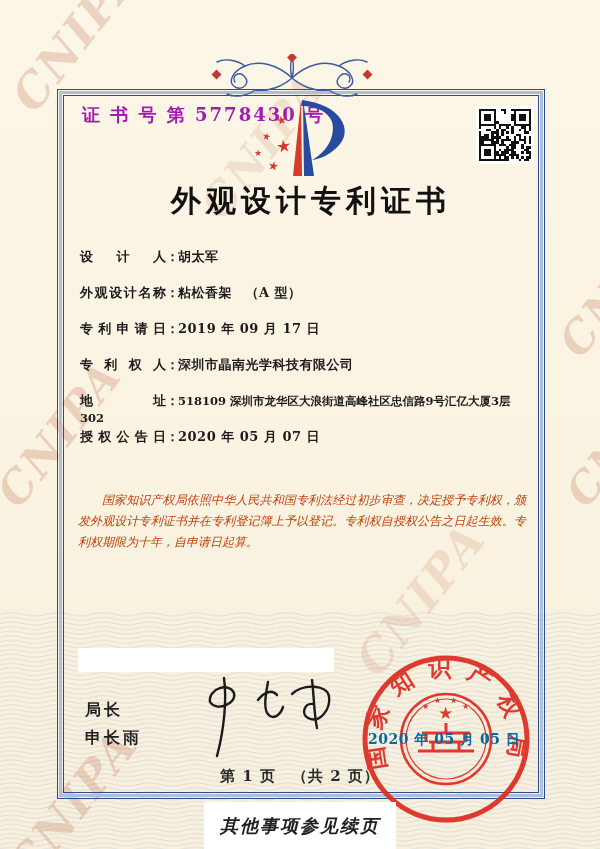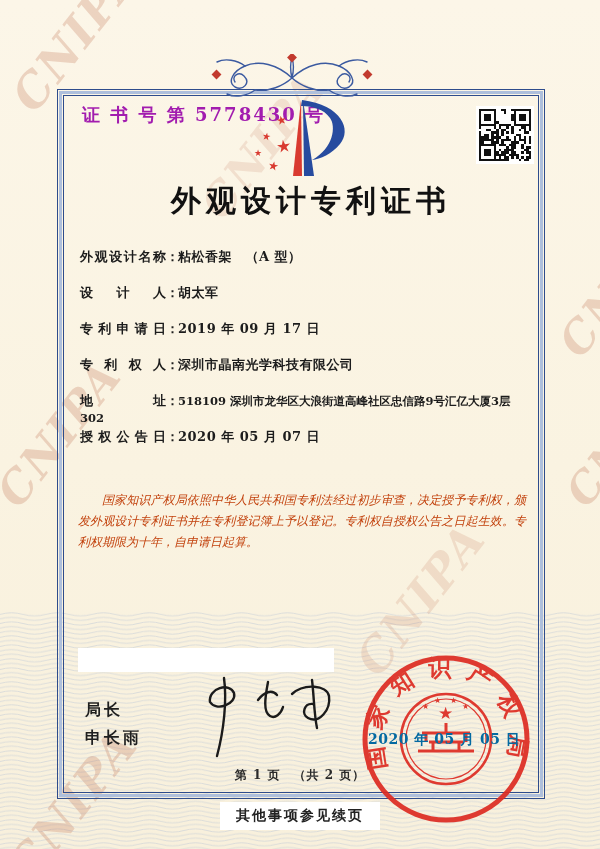--- a/index.html
+++ b/index.html
@@ -61,26 +61,26 @@
   .white-band{position:absolute;left:78px;top:648px;width:256px;height:24px;background:#ffffff;z-index:3;}
   .signer{position:absolute;left:85px;top:696px;z-index:4;font-size:16px;font-weight:600;letter-spacing:3px;line-height:28px;}
   #signature{position:absolute;left:180px;top:672px;z-index:4;}
   #seal{position:absolute;left:360px;top:653px;z-index:4;}
   .seal-date{
     position:absolute;left:368px;top:731px;width:160px;z-index:5;
     text-align:left;font-size:14px;font-weight:bold;color:#0369a1;letter-spacing:0.5px;
   }
   .page-num{
     position:absolute;left:0;top:767px;width:600px;z-index:4;
-    text-align:center;font-size:12px;font-weight:600;letter-spacing:1px;color:#2a2a2a;
+    text-align:center;font-size:15px;font-weight:600;letter-spacing:1px;color:#2a2a2a;
   }
   .note-wrap{position:absolute;left:0;top:802px;width:600px;text-align:center;z-index:4;}
   .note{
-    display:inline-block;background:#ffffff;padding:5px 16px;
-    font-size:14px;font-weight:600;letter-spacing:2px;color:#222;
+    display:inline-block;background:#ffffff;padding:12px 16px;
+    font-size:18px;font-style:italic;font-weight:600;letter-spacing:2px;color:#222;
   }
 </style>
 </head>
 <body>
 
 <svg id="guilloche" width="600" height="237">
   <defs>
     <pattern id="wavep" width="46" height="4.6" patternUnits="userSpaceOnUse">
       <path d="M0 2.3 Q11.5 -0.8 23 2.3 T46 2.3" fill="none" stroke="#b4c2d6" stroke-width="0.8"></path>
     </pattern>
@@ -133,24 +133,24 @@
 </svg>
 
 <svg id="qr" width="52" height="52" viewBox="0 0 21 21" shape-rendering="crispEdges">
     <path d="M0 0h1v1h-1z M0 1h1v1h-1z M0 2h1v1h-1z M0 3h1v1h-1z M0 4h1v1h-1z M0 5h1v1h-1z M0 6h1v1h-1z M1 0h1v1h-1z M1 6h1v1h-1z M2 0h1v1h-1z M2 2h1v1h-1z M2 3h1v1h-1z M2 4h1v1h-1z M2 6h1v1h-1z M3 0h1v1h-1z M3 2h1v1h-1z M3 3h1v1h-1z M3 4h1v1h-1z M3 6h1v1h-1z M4 0h1v1h-1z M4 2h1v1h-1z M4 3h1v1h-1z M4 4h1v1h-1z M4 6h1v1h-1z M5 0h1v1h-1z M5 6h1v1h-1z M6 0h1v1h-1z M6 1h1v1h-1z M6 2h1v1h-1z M6 3h1v1h-1z M6 4h1v1h-1z M6 5h1v1h-1z M6 6h1v1h-1z M14 0h1v1h-1z M14 1h1v1h-1z M14 2h1v1h-1z M14 3h1v1h-1z M14 4h1v1h-1z M14 5h1v1h-1z M14 6h1v1h-1z M15 0h1v1h-1z M15 6h1v1h-1z M16 0h1v1h-1z M16 2h1v1h-1z M16 3h1v1h-1z M16 4h1v1h-1z M16 6h1v1h-1z M17 0h1v1h-1z M17 2h1v1h-1z M17 3h1v1h-1z M17 4h1v1h-1z M17 6h1v1h-1z M18 0h1v1h-1z M18 2h1v1h-1z M18 3h1v1h-1z M18 4h1v1h-1z M18 6h1v1h-1z M19 0h1v1h-1z M19 6h1v1h-1z M20 0h1v1h-1z M20 1h1v1h-1z M20 2h1v1h-1z M20 3h1v1h-1z M20 4h1v1h-1z M20 5h1v1h-1z M20 6h1v1h-1z M0 14h1v1h-1z M0 15h1v1h-1z M0 16h1v1h-1z M0 17h1v1h-1z M0 18h1v1h-1z M0 19h1v1h-1z M0 20h1v1h-1z M1 14h1v1h-1z M1 20h1v1h-1z M2 14h1v1h-1z M2 16h1v1h-1z M2 17h1v1h-1z M2 18h1v1h-1z M2 20h1v1h-1z M3 14h1v1h-1z M3 16h1v1h-1z M3 17h1v1h-1z M3 18h1v1h-1z M3 20h1v1h-1z M4 14h1v1h-1z M4 16h1v1h-1z M4 17h1v1h-1z M4 18h1v1h-1z M4 20h1v1h-1z M5 14h1v1h-1z M5 20h1v1h-1z M6 14h1v1h-1z M6 15h1v1h-1z M6 16h1v1h-1z M6 17h1v1h-1z M6 18h1v1h-1z M6 19h1v1h-1z M6 20h1v1h-1z M0 7h1v1h-1z M0 9h1v1h-1z M0 10h1v1h-1z M0 11h1v1h-1z M0 12h1v1h-1z M0 13h1v1h-1z M1 11h1v1h-1z M1 12h1v1h-1z M1 13h1v1h-1z M2 10h1v1h-1z M2 11h1v1h-1z M2 12h1v1h-1z M3 8h1v1h-1z M3 10h1v1h-1z M3 11h1v1h-1z M3 12h1v1h-1z M4 8h1v1h-1z M4 12h1v1h-1z M5 9h1v1h-1z M5 10h1v1h-1z M5 11h1v1h-1z M5 12h1v1h-1z M5 13h1v1h-1z M6 7h1v1h-1z M6 9h1v1h-1z M6 11h1v1h-1z M6 13h1v1h-1z M7 5h1v1h-1z M7 8h1v1h-1z M7 9h1v1h-1z M7 10h1v1h-1z M7 11h1v1h-1z M7 12h1v1h-1z M7 13h1v1h-1z M7 17h1v1h-1z M7 18h1v1h-1z M7 20h1v1h-1z M8 6h1v1h-1z M8 7h1v1h-1z M8 11h1v1h-1z M8 14h1v1h-1z M8 16h1v1h-1z M8 18h1v1h-1z M8 19h1v1h-1z M8 20h1v1h-1z M9 0h1v1h-1z M9 6h1v1h-1z M9 8h1v1h-1z M9 9h1v1h-1z M9 10h1v1h-1z M9 12h1v1h-1z M9 13h1v1h-1z M9 14h1v1h-1z M9 17h1v1h-1z M9 18h1v1h-1z M9 20h1v1h-1z M10 0h1v1h-1z M10 1h1v1h-1z M10 6h1v1h-1z M10 8h1v1h-1z M10 12h1v1h-1z M10 14h1v1h-1z M10 16h1v1h-1z M10 17h1v1h-1z M10 18h1v1h-1z M10 19h1v1h-1z M10 20h1v1h-1z M11 6h1v1h-1z M11 7h1v1h-1z M11 9h1v1h-1z M11 11h1v1h-1z M11 12h1v1h-1z M11 15h1v1h-1z M11 16h1v1h-1z M11 17h1v1h-1z M11 19h1v1h-1z M11 20h1v1h-1z M12 6h1v1h-1z M12 12h1v1h-1z M12 14h1v1h-1z M12 16h1v1h-1z M12 18h1v1h-1z M13 0h1v1h-1z M13 2h1v1h-1z M13 3h1v1h-1z M13 4h1v1h-1z M13 7h1v1h-1z M13 8h1v1h-1z M13 9h1v1h-1z M13 13h1v1h-1z M13 14h1v1h-1z M13 15h1v1h-1z M13 16h1v1h-1z M13 17h1v1h-1z M13 18h1v1h-1z M13 19h1v1h-1z M14 11h1v1h-1z M14 12h1v1h-1z M14 13h1v1h-1z M14 14h1v1h-1z M14 15h1v1h-1z M14 17h1v1h-1z M14 18h1v1h-1z M15 10h1v1h-1z M15 13h1v1h-1z M15 18h1v1h-1z M15 19h1v1h-1z M16 8h1v1h-1z M16 10h1v1h-1z M16 11h1v1h-1z M16 12h1v1h-1z M16 20h1v1h-1z M17 7h1v1h-1z M17 12h1v1h-1z M17 14h1v1h-1z M17 15h1v1h-1z M17 17h1v1h-1z M17 19h1v1h-1z M18 7h1v1h-1z M18 8h1v1h-1z M18 9h1v1h-1z M18 11h1v1h-1z M18 12h1v1h-1z M18 13h1v1h-1z M18 16h1v1h-1z M18 20h1v1h-1z M19 9h1v1h-1z M19 15h1v1h-1z M19 16h1v1h-1z M19 17h1v1h-1z M19 19h1v1h-1z M19 20h1v1h-1z M20 7h1v1h-1z M20 8h1v1h-1z M20 11h1v1h-1z M20 12h1v1h-1z M20 13h1v1h-1z M20 15h1v1h-1z M20 17h1v1h-1z M20 18h1v1h-1z M20 19h1v1h-1z" fill="#111"></path>
   </svg>
 
 <div class="title">外观设计专利证书</div>
 
 <div class="fields">
   <div class="frow">
+    <span class="flabel">设计人</span><span class="fcolon">：</span><span class="fvalue">胡太军</span>
+  </div>
+  <div class="frow">
     <span class="flabel">外观设计名称</span><span class="fcolon">：</span><span class="fvalue">粘松香架　（A 型）</span>
-  </div>
-  <div class="frow">
-    <span class="flabel">设计人</span><span class="fcolon">：</span><span class="fvalue">胡太军</span>
   </div>
   <div class="frow">
     <span class="flabel">专利申请日</span><span class="fcolon">：</span><span class="fvalue">2019 年 09 月 17 日</span>
   </div>
   <div class="frow">
     <span class="flabel">专利权人</span><span class="fcolon">：</span><span class="fvalue">深圳市晶南光学科技有限公司</span>
   </div>
   <div class="frow">
     <span class="flabel">地址</span><span class="fcolon">：</span><span class="fvalue small">518109 深圳市龙华区大浪街道高峰社区忠信路9号汇亿大厦3层302</span>
   </div>

